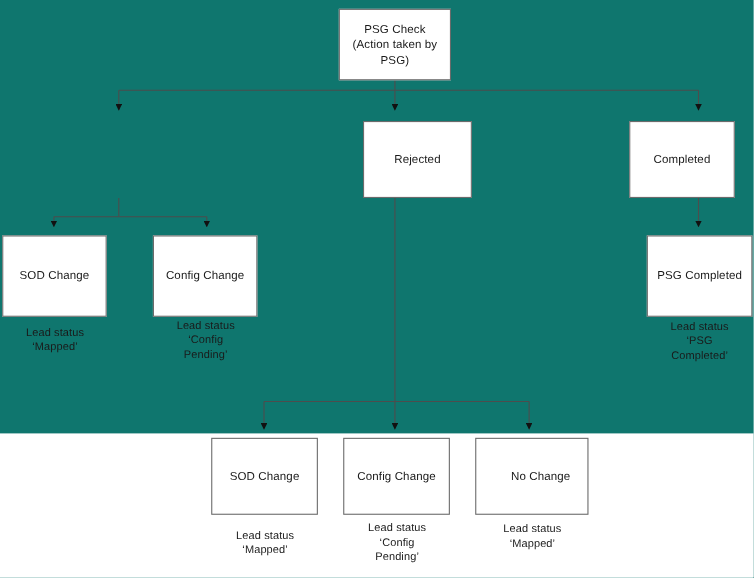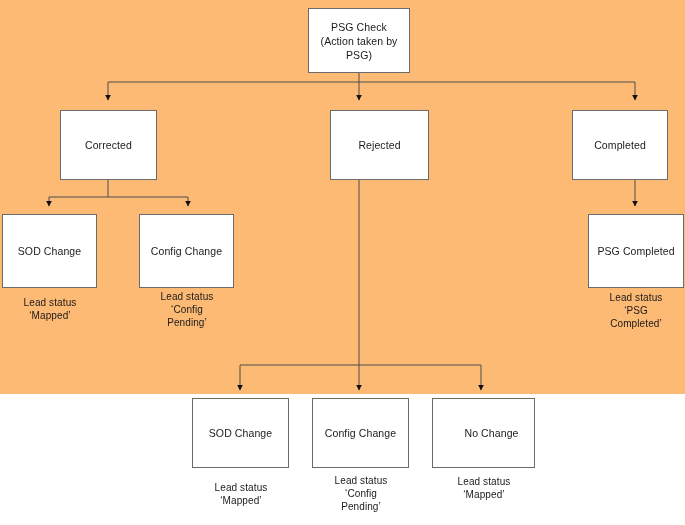--- a/index.html
+++ b/index.html
@@ -11,21 +11,21 @@
     width: 685px;
     height: 525px;
     font-family: "Liberation Sans", sans-serif;
     color: #000000;
     overflow: hidden;
   }
   #canvas {
     position: relative;
     width: 685px;
     height: 394px;
-    background: #fdba74;
+    background: #0f766e;
   }
   svg.connectors {
     position: absolute;
     left: 0;
     top: 0;
     width: 685px;
     height: 525px;
     pointer-events: none;
   }
   .node {
@@ -96,23 +96,20 @@
       <path d="M 481 365 L 481 390" marker-end="url(#arrow)"></path>
     </g>
   </svg>
 
   <div class="node" style="left:308px; top:8px; width:102px; height:65px;">
     <span class="node-label">PSG Check
 (Action taken by
 PSG)</span>
   </div>
 
-  <div class="node" style="left:60px; top:110px; width:97px; height:70px;">
-    <span class="node-label">Corrected</span>
-  </div>
 
   <div class="node" style="left:310px; top:110px; width:99px; height:70px;margin-left:20px;">
     <span class="node-label">Rejected</span>
   </div>
 
   <div class="node" style="left:572px; top:110px; width:96px; height:70px;">
     <span class="node-label">Completed</span>
   </div>
 
   <div class="node" style="left:2px; top:214px; width:95px; height:74px;">

